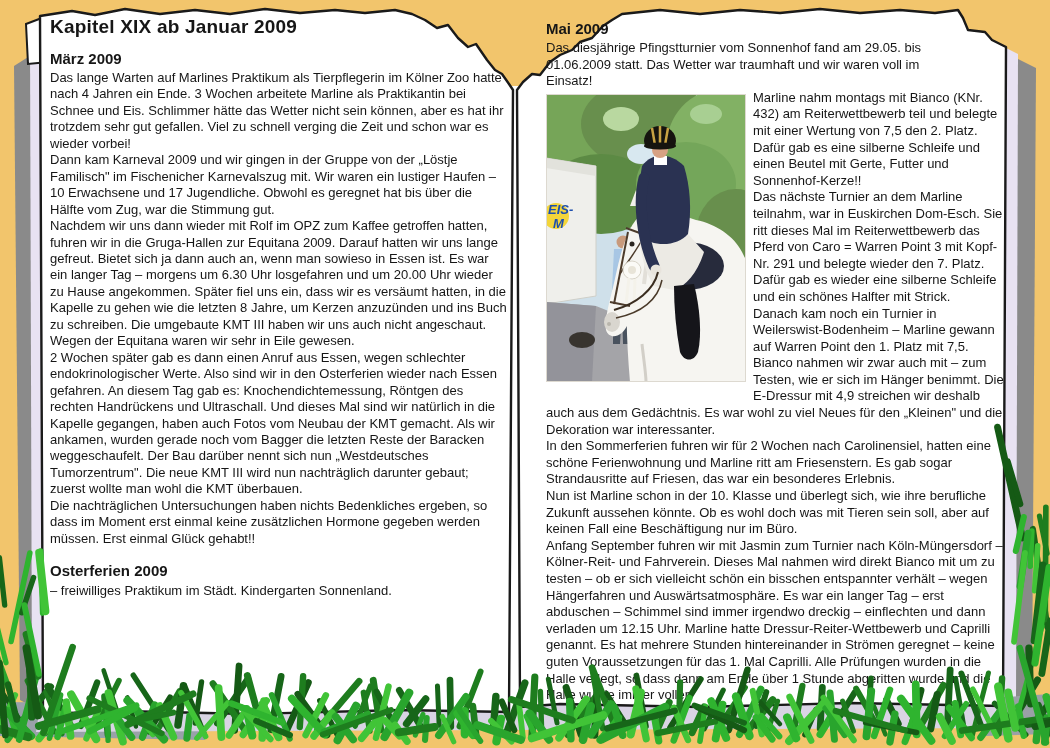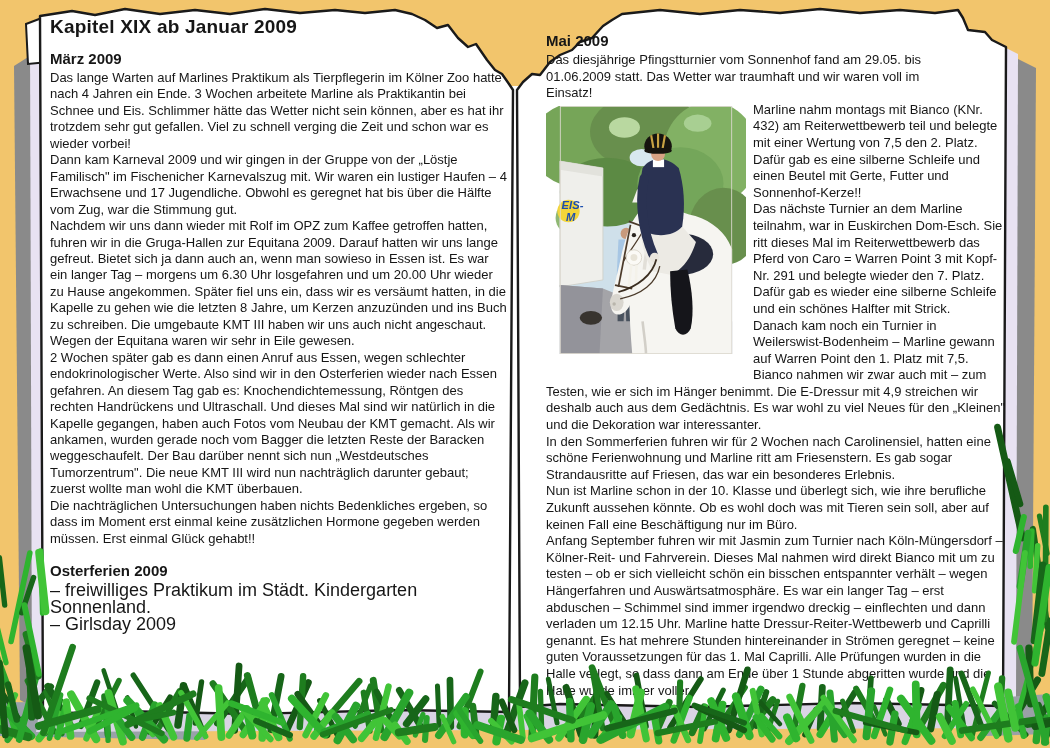--- a/index.html
+++ b/index.html
@@ -5,27 +5,27 @@
   * { margin:0; padding:0; box-sizing:border-box; }
   html,body { width:1050px; height:748px; overflow:hidden; }
   body { position:relative; background:#f2c56c; font-family:"Liberation Sans", sans-serif; color:#161616; }
   #book-bg, #grass { position:absolute; left:0; top:0; width:1050px; height:748px; }
   #book-bg { z-index:0; }
   #grass { z-index:3; pointer-events:none; }
   .page-content { position:absolute; z-index:2; }
   #left-content { left:50px; top:16px; width:457px; }
   #right-content { left:546px; top:20px; width:460px; }
   .chapter-title { font-size:19px; font-weight:bold; line-height:22px; margin-bottom:12px; letter-spacing:.2px; }
-  .section-heading { font-size:15px; font-weight:bold; line-height:18px; margin:12px 0 2px 0; }
+  .section-heading { font-size:15px; font-weight:bold; line-height:18px; margin:0 0 2px 0; }
   .gap-above { margin-top:15px; }
   .body-text { font-size:13px; line-height:16.45px; }
   #right-content .body-text { line-height:16.6px; }
   .intro { max-width:404px; }
-  .list-line { font-size:18px; line-height:17px; }
-  .photo-wrap { float:left; width:200px; height:248px; margin:4px 7px 14px 0; }
+  .list-line { font-size:13px; line-height:17px; }
+  .photo-wrap { float:left; width:200px; height:288px; margin:4px 7px 14px 0; }
   .photo-wrap svg { display:block; width:100%; height:100%; }
   .truck-text { font:italic bold 13px "Liberation Sans", sans-serif; fill:#1d4fae; }
 </style>
 </head>
 <body>
 
 <svg id="book-bg" viewBox="0 0 1050 748" aria-hidden="true">
   <rect width="1050" height="748" fill="#f2c56c"></rect>
 
   <polygon points="14,66 36,52 42,712 20,700" fill="#8a8a8a"></polygon>
@@ -43,27 +43,26 @@
 
   <path d="M40,16 L72,11 L95,15 L125,9 L160,14 L195,10 L230,14 L265,9 L300,13 L335,10 L365,13 L395,10 L412,14 L425,20 L437,28 L448,25 L458,38 L468,47 L476,44 L487,60 L495,70 L502,74 L509,84 L513,90 L509,712 L400,710 L250,714 L120,711 L43,714 Z" fill="#ffffff" stroke="#1a1a1a" stroke-width="2.4" stroke-linejoin="round"></path>
 
   <path d="M517,90 L523,82 L532,74 L540,75 L550,62 L560,55 L572,50 L580,42 L592,38 L603,26 L612,20 L622,14 L660,10 L700,14 L740,10 L780,13 L820,9 L860,13 L900,10 L935,13 L958,10 L963,18 L968,30 L985,32 L992,40 L1000,44 L1006,47 L1003,706 L850,703 L700,707 L560,704 L520,707 Z" fill="#ffffff" stroke="#1a1a1a" stroke-width="2.4" stroke-linejoin="round"></path>
 </svg>
 
 <div id="left-content" class="page-content">
   <div class="chapter-title">Kapitel XIX ab Januar 2009</div>
   <div class="section-heading">März 2009</div>
   <p class="body-text">Das lange Warten auf Marlines Praktikum als Tierpflegerin im Kölner Zoo hatte nach 4 Jahren ein Ende. 3 Wochen arbeitete Marline als Praktikantin bei Schnee und Eis. Schlimmer hätte das Wetter nicht sein können, aber es hat ihr trotzdem sehr gut gefallen. Viel zu schnell verging die Zeit und schon war es wieder vorbei!</p>
-  <p class="body-text">Dann kam Karneval 2009 und wir gingen in der Gruppe von der „Löstje Familisch" im Fischenicher Karnevalszug mit. Wir waren ein lustiger Haufen – 4 Erwachsene und 17 Jugendliche. Obwohl es geregnet hat bis über die Hälfte vom Zug, war die Stimmung gut.</p>
+  <p class="body-text">Dann kam Karneval 2009 und wir gingen in der Gruppe von der „Löstje Familisch" im Fischenicher Karnevalszug mit. Wir waren ein lustiger Haufen – 10 Erwachsene und 17 Jugendliche. Obwohl es geregnet hat bis über die Hälfte vom Zug, war die Stimmung gut.</p>
   <p class="body-text">Nachdem wir uns dann wieder mit Rolf im OPZ zum Kaffee getroffen hatten, fuhren wir in die Gruga-Hallen zur Equitana 2009. Darauf hatten wir uns lange gefreut. Bietet sich ja dann auch an, wenn man sowieso in Essen ist. Es war ein langer Tag – morgens um 6.30 Uhr losgefahren und um 20.00 Uhr wieder zu Hause angekommen. Später fiel uns ein, dass wir es versäumt hatten, in die Kapelle zu gehen wie die letzten 8 Jahre, um Kerzen anzuzünden und ins Buch zu schreiben. Die umgebaute KMT III haben wir uns auch nicht angeschaut. Wegen der Equitana waren wir sehr in Eile gewesen.</p>
   <p class="body-text">2 Wochen später gab es dann einen Anruf aus Essen, wegen schlechter endokrinologischer Werte. Also sind wir in den Osterferien wieder nach Essen gefahren. An diesem Tag gab es: Knochendichtemessung, Röntgen des rechten Handrückens und Ultraschall. Und dieses Mal sind wir natürlich in die Kapelle gegangen, haben auch Fotos vom Neubau der KMT gemacht. Als wir ankamen, wurden gerade noch vom Bagger die letzten Reste der Baracken weggeschaufelt. Der Bau darüber nennt sich nun „Westdeutsches Tumorzentrum". Die neue KMT III wird nun nachträglich darunter gebaut; zuerst wollte man wohl die KMT überbauen.</p>
   <p class="body-text">Die nachträglichen Untersuchungen haben nichts Bedenkliches ergeben, so dass im Moment erst einmal keine zusätzlichen Hormone gegeben werden müssen. Erst einmal Glück gehabt!!</p>
   <div class="section-heading gap-above">Osterferien 2009</div>
   <p class="list-line">– freiwilliges Praktikum im Städt. Kindergarten Sonnenland.</p>
-  <p class="list-line">– Girlsday 2009</p>
 </div>
 
 <div id="right-content" class="page-content">
   <div class="section-heading">Mai 2009</div>
   <p class="body-text intro">Das diesjährige Pfingstturnier vom Sonnenhof fand am 29.05. bis 01.06.2009 statt. Das Wetter war traumhaft und wir waren voll im Einsatz!</p>
 
   <div class="photo-wrap">
     <svg viewBox="0 0 200 288">
 
       <rect width="200" height="288" fill="#cfe0ea"></rect>

